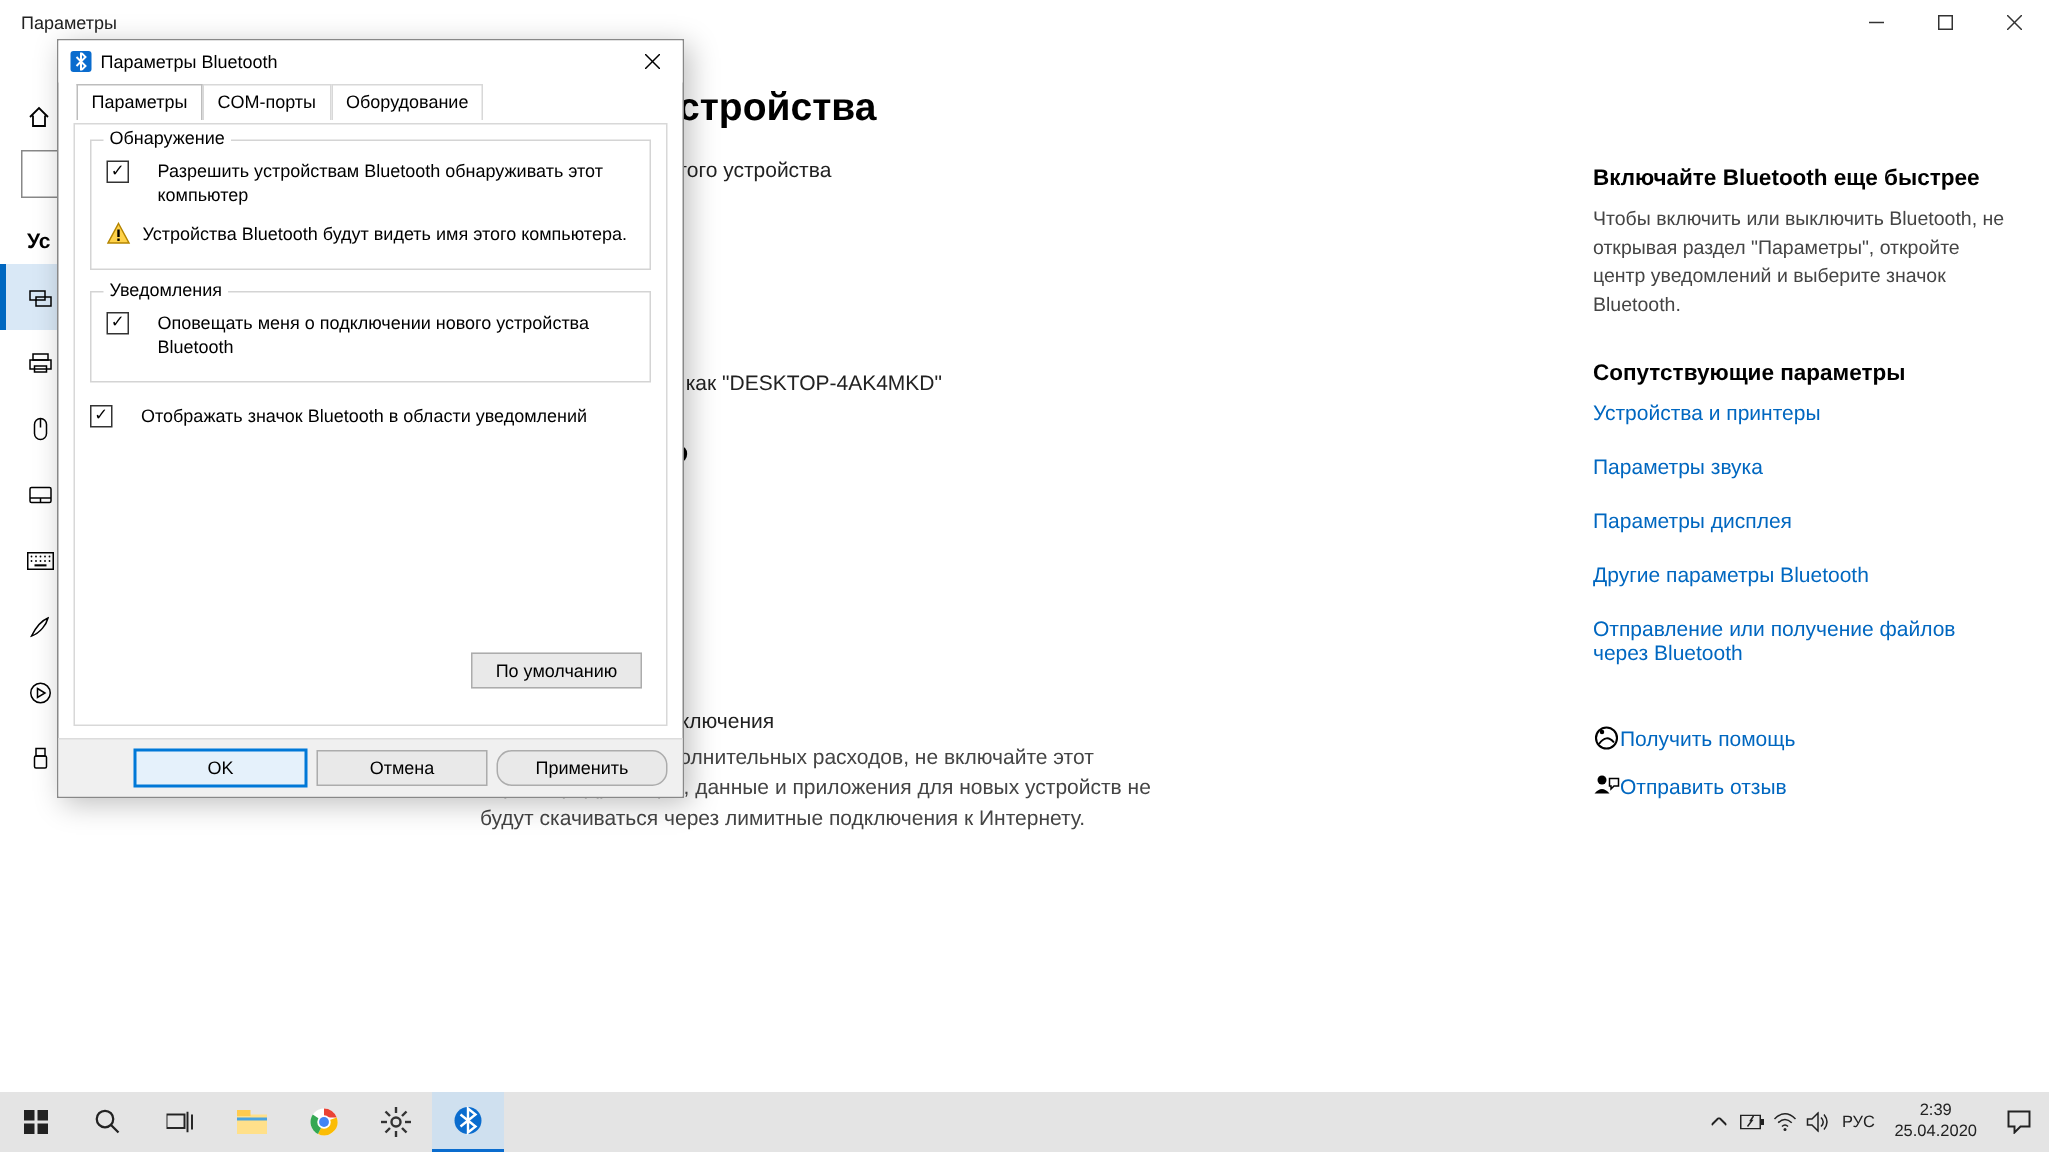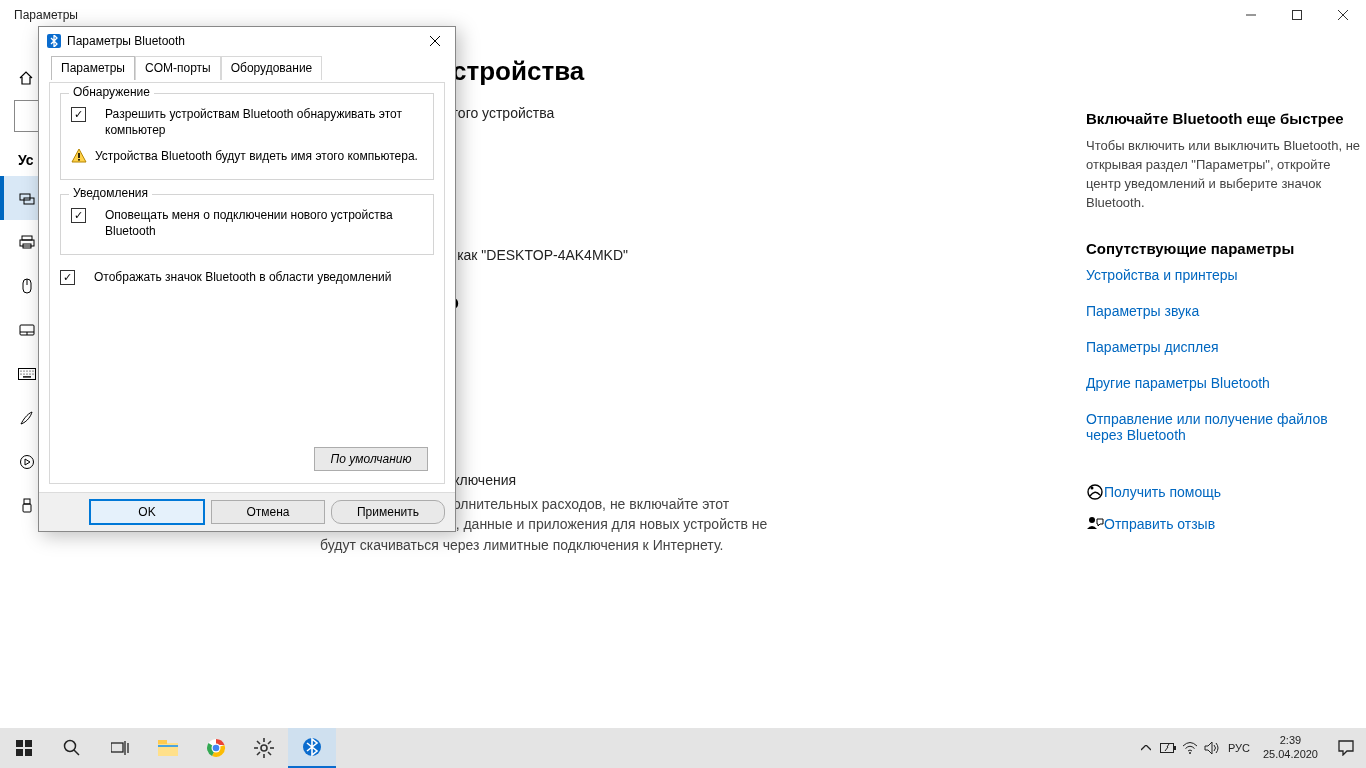--- a/index.html
+++ b/index.html
@@ -124,20 +124,21 @@
 .main-desc {
   font-size: 14px;
   color: #444;
   max-width: 460px;
   line-height: 1.45;
 }
 
 .settings-right {
   width: 280px;
   padding-top: 80px;
+  padding-right: 24px;
 }
 .right-heading {
   font-weight: 600;
   font-size: 15px;
   margin-bottom: 10px;
 }
 .right-text {
   font-size: 13px; color: #444; line-height: 1.45;
   margin-bottom: 28px;
 }
@@ -237,21 +238,21 @@
 }
 .chk::after { content: "✓"; font-size: 11px; line-height: 1;}
 .warn-row {
   display: flex; align-items: flex-start; gap: 8px;
   font-size: 12px; margin-top: 10px; line-height: 1.4;
 }
 .warn-icon {
   width: 16px; height: 16px; flex-shrink: 0;
 }
 
-.bt-default-btn-row { position: absolute; right: 16px; bottom: 12px; font-style: italic; }
+.bt-default-btn-row { position: absolute; right: 16px; bottom: 24px; }
 .bt-btn {
   min-width: 88px; height: 22px;
   background: #e9e9e9;
   border: 1px solid #acacac;
   font-size: 12px;
   display: inline-flex; align-items: center; justify-content: center;
   padding: 0 12px;
 }
 .bt-btn.primary { border: 2px solid #0078d7; background: #e5f1fb;}
 .bt-btn.disabled { color: #000000; border-radius: 10px; }

